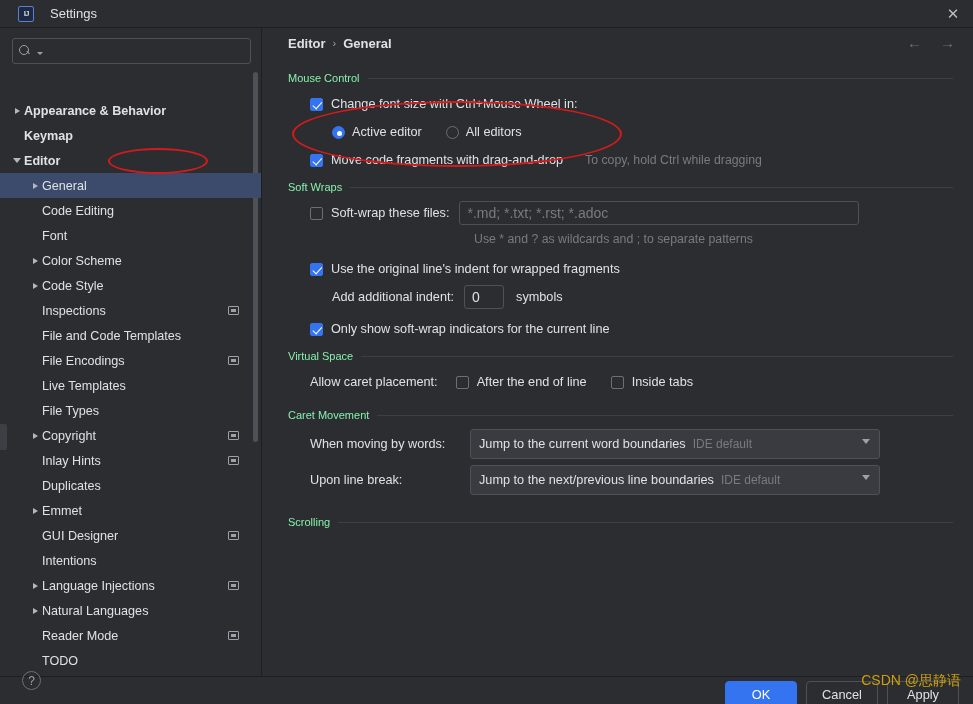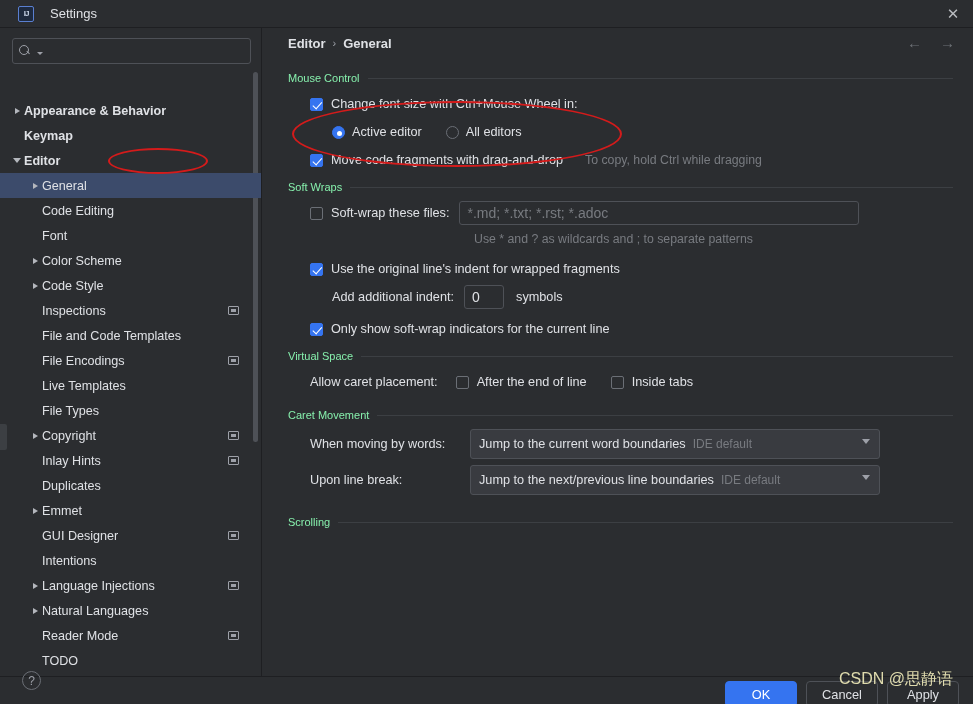--- a/index.html
+++ b/index.html
@@ -182,22 +182,22 @@
   .btn.primary { background:#3574f0; border-color:#3574f0; color:#fff; }
   
   .ellipse {
     position:absolute; border: 2.4px solid #d41b1b; border-radius: 50%;
     pointer-events:none;
   }
   .cursor {
     position: absolute; width: 0; height: 0; pointer-events: none;
   }
   .watermark {
-    position:absolute; right: 20px; bottom: 14px;
-    font-size: 16px; color: #fef9c3; opacity: .85; white-space: nowrap;
+    position:absolute; right: 12px; bottom: 14px;
+    font-size: 14px; color: #eab308; opacity: .85; white-space: nowrap;
     pointer-events:none;
   }
   .edge-nub {
     position:absolute; left:0; top:424px; width:7px; height:26px;
     background:#3c3f43; border-radius: 0 2px 2px 0;
   }
 </style>
 </head>
 <body>
 

